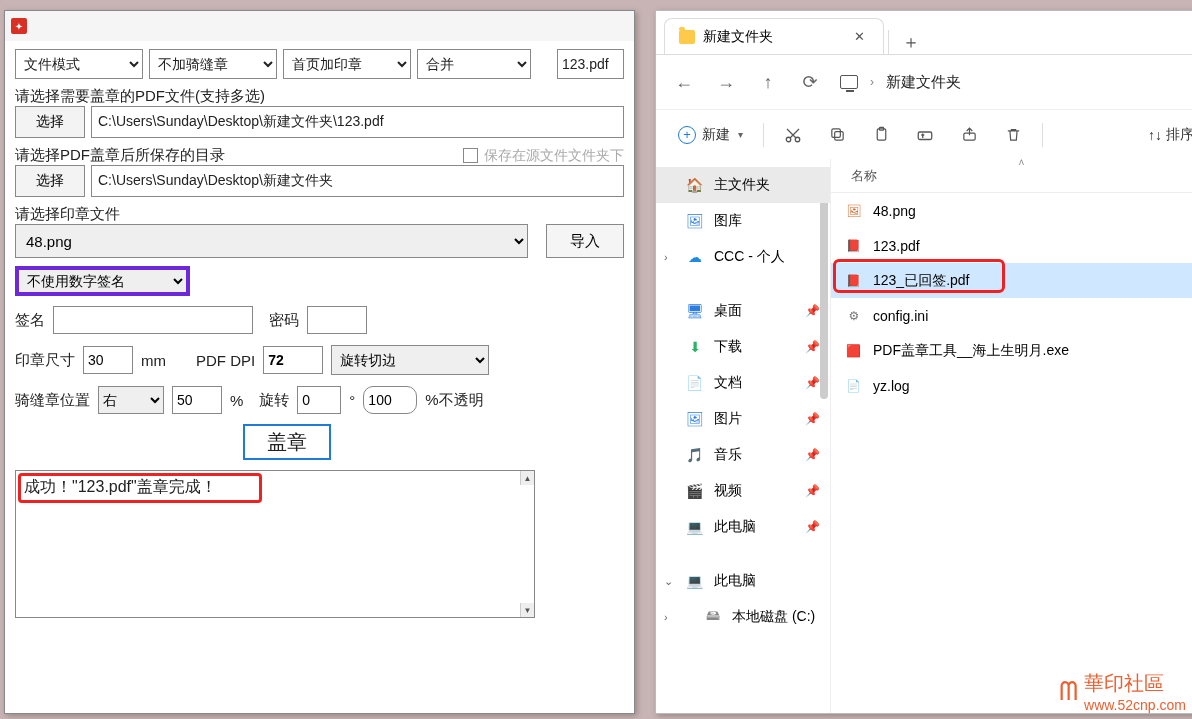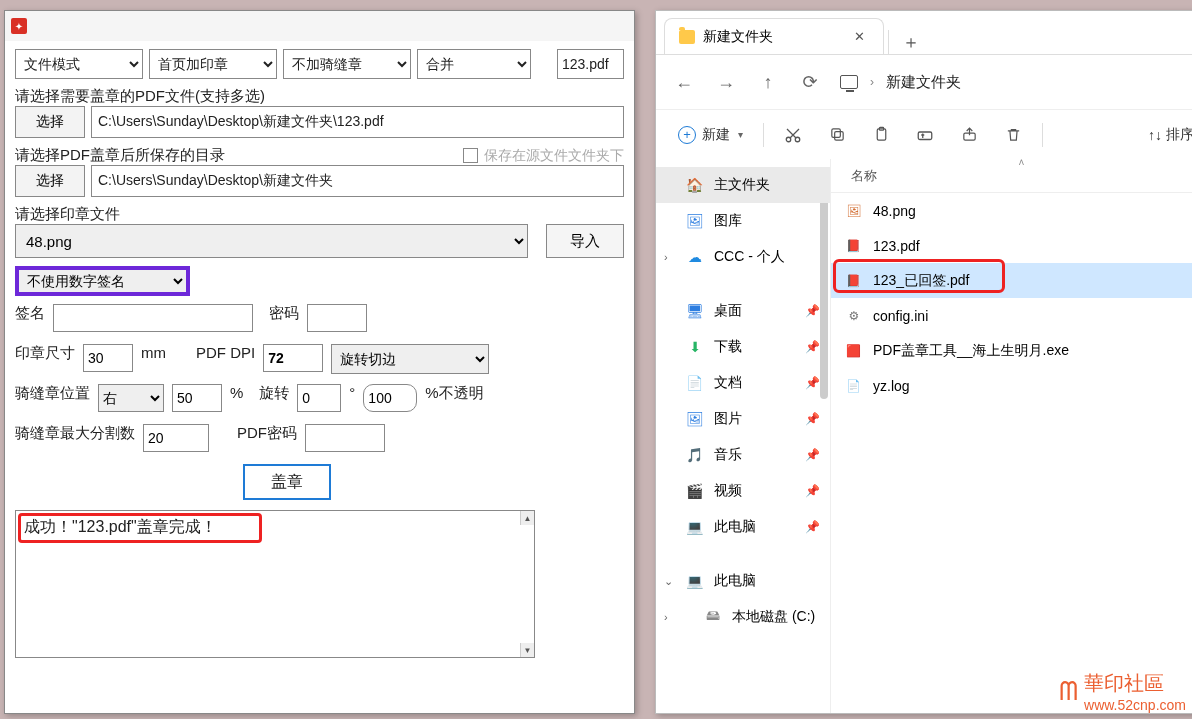--- a/index.html
+++ b/index.html
@@ -23,27 +23,27 @@
 .path-input { flex: 1; height: 32px; border: 1px solid #888; padding: 0 6px; font-size: 14px; color: #222; background:#fff; }
 .checkbox-row { display: flex; align-items: center; justify-content: space-between; }
 .chk-label { color: #aaa; font-size: 14px; display:flex; align-items:center; gap:6px; }
 .chk { width:15px; height:15px; border:1px solid #888; }
 
 .wide-combo { flex:1; height: 34px; border:1px solid #888; font-size:15px; padding:2px 6px; }
 .import-btn { width: 78px; height: 34px; border: 1px solid #888; background: #f5f5f5; font-size:15px; margin-left:12px; }
 .sig-combo { width: 175px; height: 30px; border:4px solid #6d28d9; font-size:14px; padding:2px 4px; }
 
 .form-grid { font-size: 15px; }
-.form-line { display:flex; align-items:flex-start; gap:8px; margin-bottom:8px; height: 32px; }
+.form-line { display:flex; align-items:center; gap:8px; margin-bottom:8px; height: 32px; }
 .num-input { width: 50px; height: 28px; border:1px solid #888; font-size:14px; padding:0 4px; text-align:left; }
 .text-input { width: 60px; height: 28px; border:1px solid #888; font-size:14px; padding:0 4px; }
 .pos-combo { width: 66px; height:28px; border:1px solid #888; font-size:14px; }
 .rot-combo { width: 158px; height:30px; border:1px solid #888; font-size:14px; padding:2px 4px; }
 
-.stamp-btn { width: 88px; height: 36px; border: 2px solid #1e7bd6; background:#fff; font-size:16px; color:#222; display:block; margin-left:228px; }
+.stamp-btn { width: 88px; height: 36px; border: 2px solid #1e7bd6; background:#fff; font-size:20px; color:#222; display:block; margin-left:228px; }
 
 .result-box { position: relative; margin-top: 10px; width: 520px; height: 148px; border: 1px solid #888; background:#fff; padding:6px 8px; }
 .result-highlight { position:absolute; left:2px; top:2px; width: 244px; height: 30px; border:3px solid #e22; border-radius:4px; pointer-events:none; }
 .result-text { font-size:16px; color:#222; }
 .scrollbar-nub { position:absolute; right:0; top:0; width:14px; height:14px; background:#eee; border-left:1px solid #ccc; display:flex; align-items:center; justify-content:center; font-size:8px; color:#555; }
 .scrollbar-nub.b { top:auto; bottom:0; }
 
 
 .explorer { position: absolute; left: 655px; top: 10px; width: 552px; height: 704px; background:#fff; border:1px solid #bbb; box-shadow: 2px 2px 6px rgba(0,0,0,.25); display:flex; flex-direction:column; }
 .ex-tabbar { height: 44px; display:flex; align-items:flex-end; padding-left:8px; border-bottom:1px solid #ddd; }
@@ -107,22 +107,22 @@
 
 <div class="pdf-tool">
   <div class="pdf-titlebar">
     <span class="app-icon">✦</span>
   </div>
 
   <div class="pdf-body">
 
     <div class="row">
       <select class="combo w120"><option>文件模式</option></select>
+      <select class="combo w120"><option>不加骑缝章</option></select>
       <select class="combo w120"><option>首页加印章</option></select>
-      <select class="combo w120"><option>不加骑缝章</option></select>
       <select class="combo w100"><option>合并</option></select>
       <div class="file-name-box">123.pdf</div>
     </div>
 
     <div class="label">请选择需要盖章的PDF文件(支持多选)</div>
     <div class="row">
       <button class="btn">选择</button>
       <input class="path-input" value="C:\Users\Sunday\Desktop\新建文件夹\123.pdf" style="">
     </div>
 
@@ -170,26 +170,20 @@
         <select class="pos-combo"><option>右</option></select>
         <input class="num-input" value="50" style="">
         <span>%</span>
         <span style="margin-left:8px">旋转</span>
         <input class="num-input" style="width: 44px;" value="0">
         <span>°</span>
         <input class="num-input" style="width: 54px; border-radius: 10px;" value="100">
         <span>%不透明</span>
       </div>
 
-      <div class="form-line">
-        <span>骑缝章最大分割数</span>
-        <input class="num-input" style="width: 66px;" value="20">
-        <span style="margin-left:20px">PDF密码</span>
-        <input class="text-input" style="width: 80px;">
-      </div>
     </div>
 
     <button class="stamp-btn">盖章</button>
 
     <div class="result-box">
       <div class="result-highlight"></div>
       <span class="result-text">成功！"123.pdf"盖章完成！</span>
       <div class="scrollbar-nub">▲</div>
       <div class="scrollbar-nub b">▼</div>
     </div>

